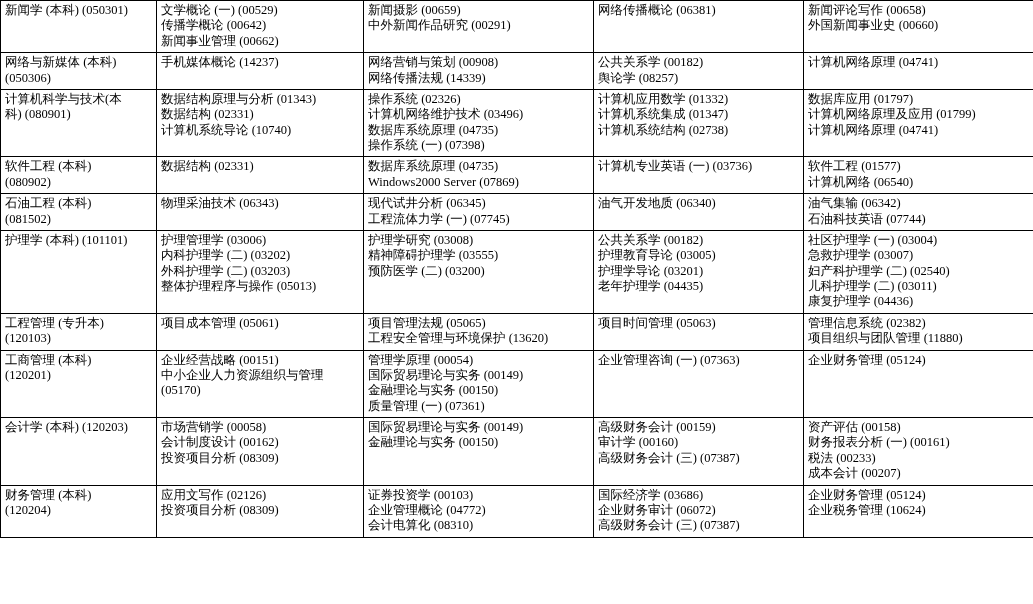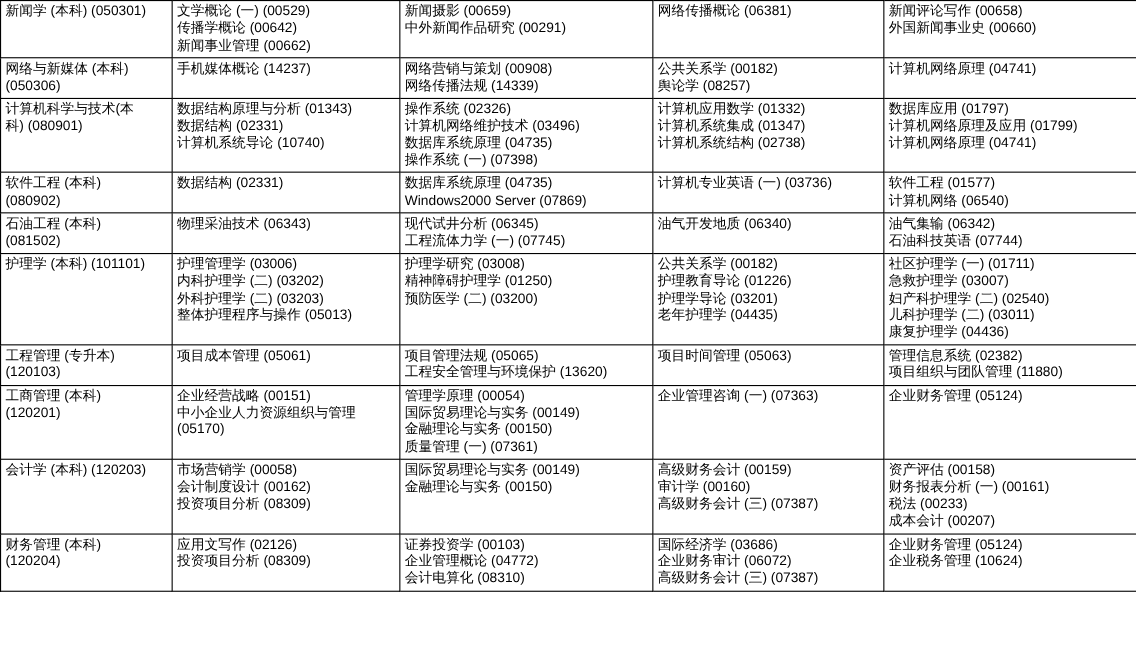--- a/index.html
+++ b/index.html
@@ -10,20 +10,21 @@
   body {
     font-family: "Liberation Sans", "DejaVu Sans", sans-serif;
     font-size: 12.5px;
     color: #000000;
   }
   #sheet {
     width: 1033px;
     height: 604px;
     overflow: hidden;
     position: relative;
+    font-family: Liberation Serif, serif;
   }
   table.course-table {
     border-collapse: collapse;
     table-layout: fixed;
     width: 1033px;
   }
   table.course-table td {
     border: 1px solid #000000;
     vertical-align: top;
     padding: 2px 3px 3px 4px;
@@ -167,31 +168,31 @@
             <span class="cell-line">护理学 (本科) (101101)</span>
           </td>
           <td>
             <span class="cell-line">护理管理学 (03006)</span>
             <span class="cell-line">内科护理学 (二) (03202)</span>
             <span class="cell-line">外科护理学 (二) (03203)</span>
             <span class="cell-line">整体护理程序与操作 (05013)</span>
           </td>
           <td>
             <span class="cell-line">护理学研究 (03008)</span>
-            <span class="cell-line">精神障碍护理学 (01250)</span>
+            <span class="cell-line">精神障碍护理学 (03555)</span>
             <span class="cell-line">预防医学 (二) (03200)</span>
           </td>
           <td>
             <span class="cell-line">公共关系学 (00182)</span>
-            <span class="cell-line">护理教育导论 (01226)</span>
+            <span class="cell-line">护理教育导论 (03005)</span>
             <span class="cell-line">护理学导论 (03201)</span>
             <span class="cell-line">老年护理学 (04435)</span>
           </td>
           <td>
-            <span class="cell-line">社区护理学 (一) (01711)</span>
+            <span class="cell-line">社区护理学 (一) (03004)</span>
             <span class="cell-line">急救护理学 (03007)</span>
             <span class="cell-line">妇产科护理学 (二) (02540)</span>
             <span class="cell-line">儿科护理学 (二) (03011)</span>
             <span class="cell-line">康复护理学 (04436)</span>
           </td>
         </tr>
         <tr>
           <td>
             <span class="cell-line">工程管理 (专升本)</span>
             <span class="cell-line">(120103)</span>

